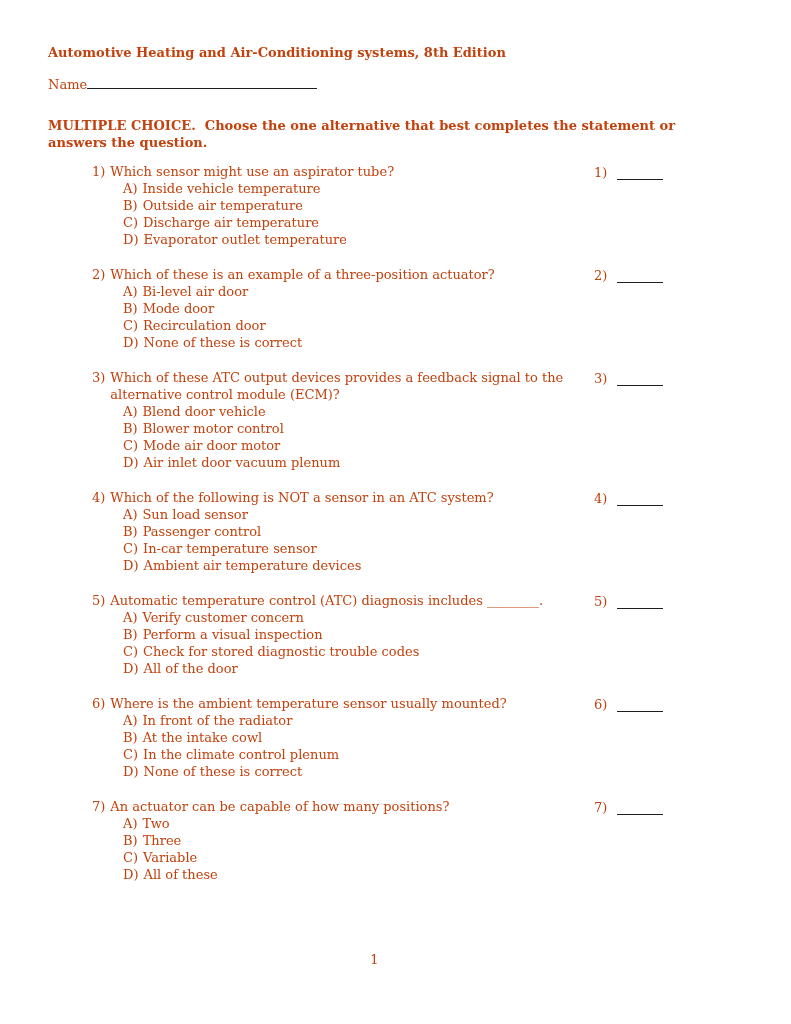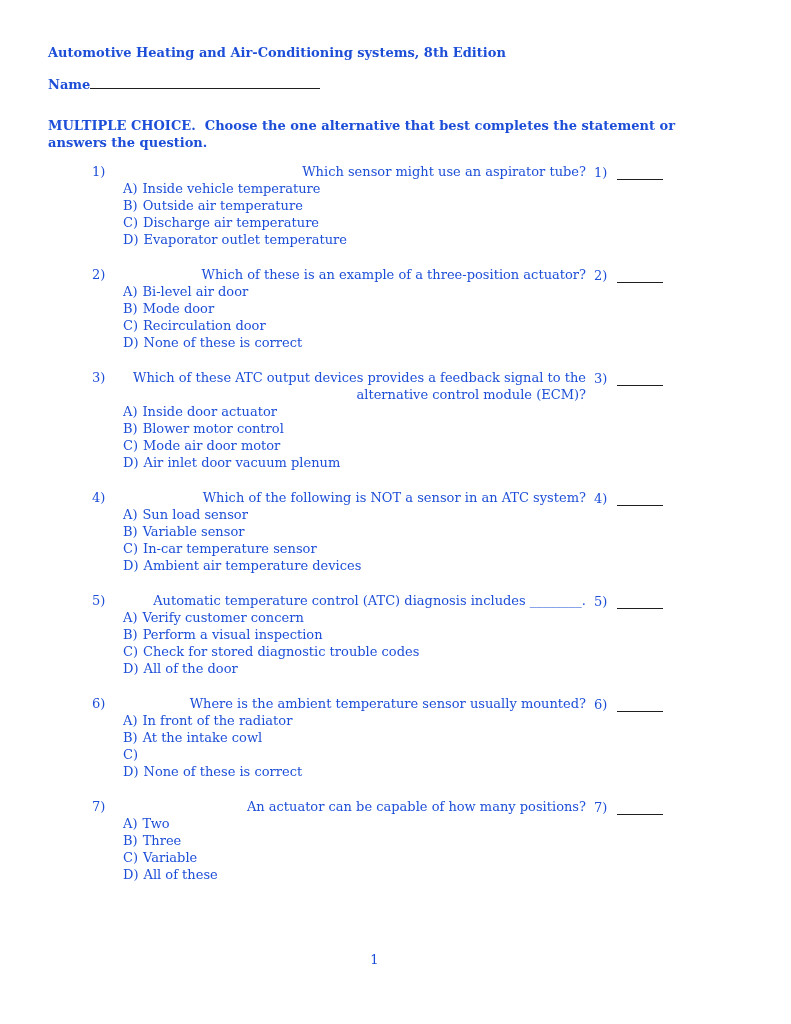--- a/index.html
+++ b/index.html
@@ -1,32 +1,32 @@
 <!DOCTYPE html>
 <html><head>
 <meta charset="utf-8">
 <style>
   html, body { margin: 0; padding: 0; background: #ffffff; }
   .page {
     position: relative;
     width: 749px;
     height: 1024px;
     background: #ffffff;
-    color: #1d4ed8;
+    color: #c2410c;
     font-family: "DejaVu Serif", "Liberation Serif", serif;
     font-size: 13px;
     line-height: 17px;
     box-sizing: border-box;
     padding: 44px 45px 0 48px;
     overflow: hidden;
   }
   .doc-title { font-weight: bold; }
   .doc-subtitle { font-weight: bold; }
   .name-row { margin-top: 14px; white-space: nowrap; }
-  .name-label { font-weight: bold; }
+  .name-label { font-weight: normal; }
   .name-line {
     display: inline-block;
     width: 230px;
     height: 13px;
     border-bottom: 1.5px solid #1f1f1f;
     vertical-align: baseline;
   }
   .mc-heading {
     margin-top: 24px;
     font-weight: bold;
@@ -38,21 +38,21 @@
     align-items: flex-start;
     margin-bottom: 18px;
   }
   .q-left {
     flex: 1 1 auto;
     margin-left: 44px;
     max-width: 558px;
   }
   .q-stem { display: flex; }
   .q-num { margin-right: 5px; white-space: nowrap; }
-  .q-text { flex: 1; text-align: right; }
+  .q-text { flex: 1; }
   .opts { margin-left: 31px; }
   .opt { display: flex; }
   .opt-label { margin-right: 5px; white-space: nowrap; }
   .q-right {
     flex: 0 0 118px;
     width: 118px;
     text-align: left;
     padding-left: 8px;
     box-sizing: border-box;
     white-space: nowrap;
@@ -142,21 +142,21 @@
       </div>
       <div class="question">
         <div class="q-left">
           <div class="q-stem">
             <span class="q-num">3)</span>
             <span class="q-text">Which of these ATC output devices provides a feedback signal to the alternative control module (ECM)?</span>
           </div>
           <div class="opts">
             <div class="opt">
               <span class="opt-label">A)</span>
-              <span class="opt-text">Inside door actuator</span>
+              <span class="opt-text">Blend door vehicle</span>
             </div>
             <div class="opt">
               <span class="opt-label">B)</span>
               <span class="opt-text">Blower motor control</span>
             </div>
             <div class="opt">
               <span class="opt-label">C)</span>
               <span class="opt-text">Mode air door motor</span>
             </div>
             <div class="opt">
@@ -173,21 +173,21 @@
             <span class="q-num">4)</span>
             <span class="q-text">Which of the following is NOT a sensor in an ATC system?</span>
           </div>
           <div class="opts">
             <div class="opt">
               <span class="opt-label">A)</span>
               <span class="opt-text">Sun load sensor</span>
             </div>
             <div class="opt">
               <span class="opt-label">B)</span>
-              <span class="opt-text">Variable sensor</span>
+              <span class="opt-text">Passenger control</span>
             </div>
             <div class="opt">
               <span class="opt-label">C)</span>
               <span class="opt-text">In-car temperature sensor</span>
             </div>
             <div class="opt">
               <span class="opt-label">D)</span>
               <span class="opt-text">Ambient air temperature devices</span>
             </div>
           </div>
@@ -231,20 +231,21 @@
             <div class="opt">
               <span class="opt-label">A)</span>
               <span class="opt-text">In front of the radiator</span>
             </div>
             <div class="opt">
               <span class="opt-label">B)</span>
               <span class="opt-text">At the intake cowl</span>
             </div>
             <div class="opt">
               <span class="opt-label">C)</span>
+              <span class="opt-text">In the climate control plenum</span>
             </div>
             <div class="opt">
               <span class="opt-label">D)</span>
               <span class="opt-text">None of these is correct</span>
             </div>
           </div>
         </div>
         <div class="q-right"><span class="ans-num">6)</span><span class="ans-blank"></span></div>
       </div>
       <div class="question">

